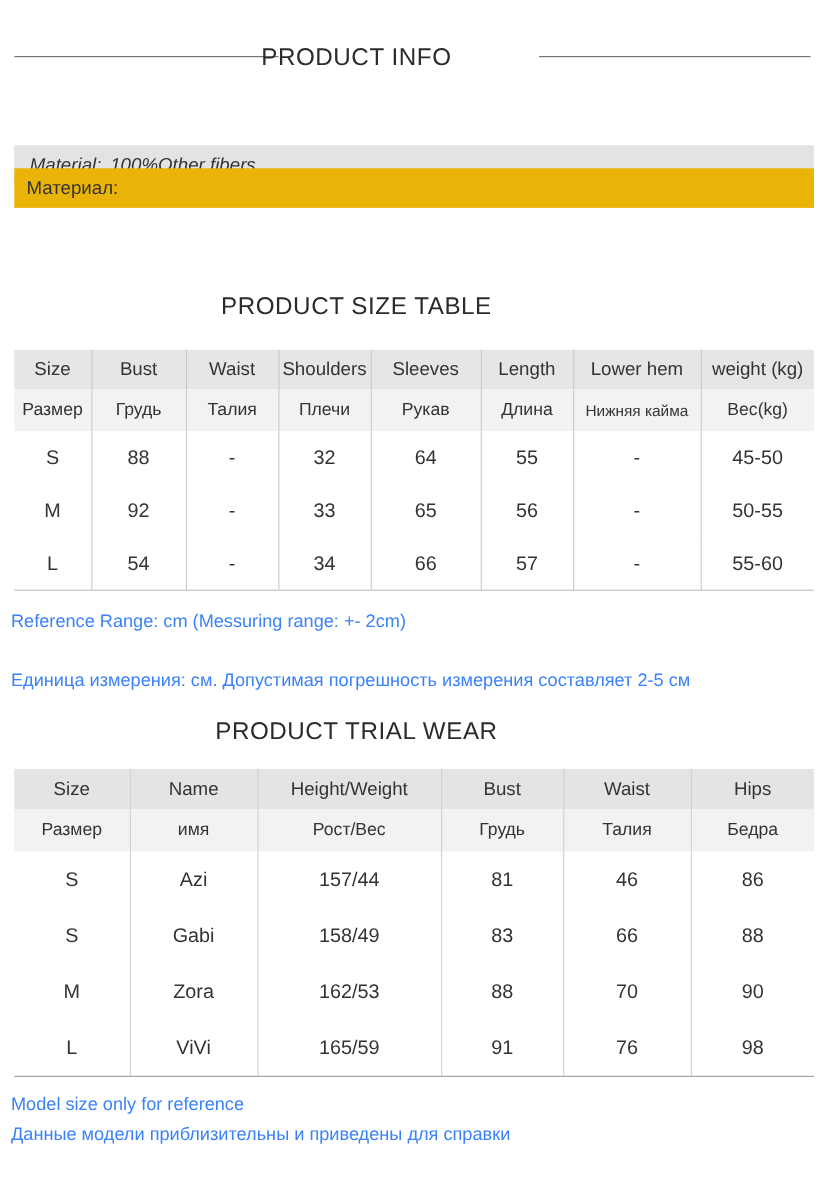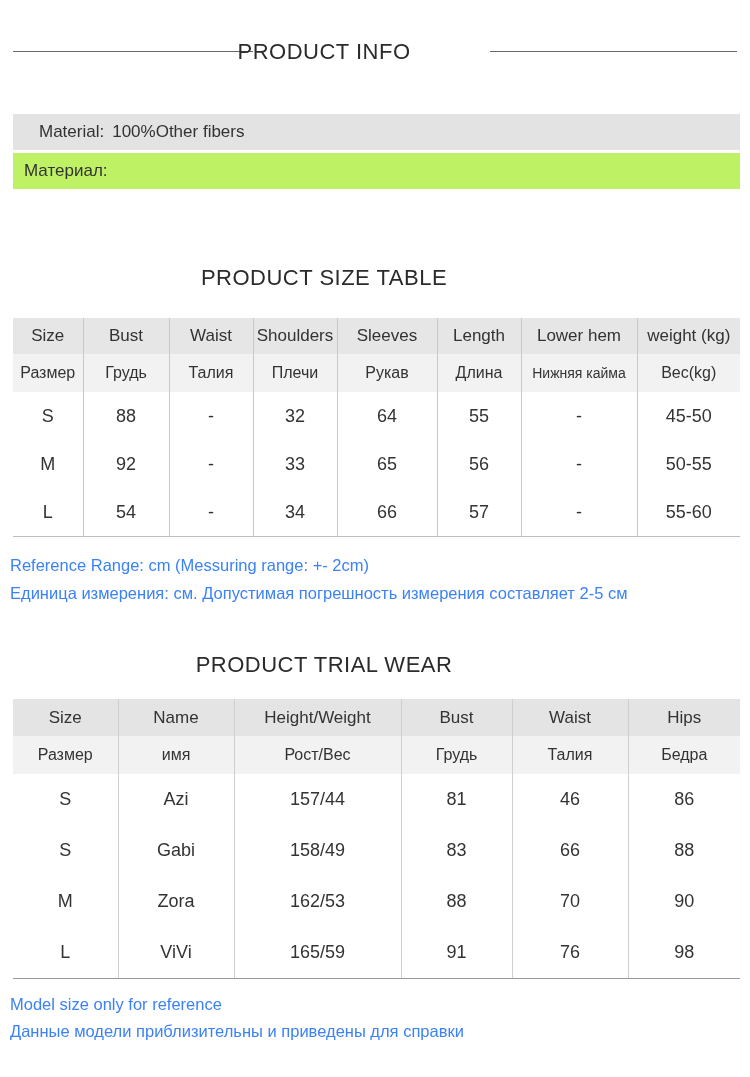--- a/index.html
+++ b/index.html
@@ -5,22 +5,22 @@
   html, body { margin: 0; padding: 0; background: #ffffff; }
   body { width: 750px; height: 1077px; position: relative; overflow: hidden;
          font-family: "Liberation Sans", "DejaVu Sans", sans-serif; color: #333; }
 
   .section-title { position: absolute; left: 0; width: 648px; text-align: center;
                    font-size: 22px; letter-spacing: 0.5px; color: #2b2b2b; }
   .title-rule { position: absolute; height: 1px; background: #6a6a6a; top: 51px; }
 
   .info-row { position: absolute; left: 13px; width: 727px; height: 36px;
               font-size: 17px; color: #333; display: flex; align-items: center; box-sizing: border-box; }
-  .info-row.r1 { top: 114px; background: #e3e3e3; padding-left: 26px; }
-  .info-row.r2 { top: 153px; background: #bef264; padding-left: 11px; }
+  .info-row.r1 { top: 132px; background: #e3e3e3; padding-left: 14px; font-style: italic; }
+  .info-row.r2 { top: 153px; background: #eab308; padding-left: 11px; }
   .info-row .lbl { margin-right: 8px; }
 
   table { border-collapse: collapse; position: absolute; table-layout: fixed; }
   td { text-align: center; padding: 0; color: #333; }
 
   
   #size-table { left: 13px; top: 318px; width: 727px; }
   #size-table tr.hdr-en td { background: #e6e6e6; height: 36px; font-size: 17px; }
   #size-table tr.hdr-ru td { background: #f2f2f2; height: 38px; font-size: 16px; }
   #size-table tr.hdr-ru td.two-line { font-size: 14px; line-height: 15px; }
@@ -114,21 +114,21 @@
     <td>34</td>
     <td>66</td>
     <td>57</td>
     <td>-</td>
     <td>55-60</td>
   </tr>
 </tbody>
   </table>
 
 <div class="note" style="top:556px;">Reference Range: cm (Messuring range: +- 2cm)</div>
-<div class="note" style="top:584px;">Единица измерения: см. Допустимая погрешность измерения составляет 2-5 см</div>
+<div class="note" style="top:610px;">Единица измерения: см. Допустимая погрешность измерения составляет 2-5 см</div>
 
 <div class="section-title" style="top:652px;">PRODUCT TRIAL WEAR</div>
 
 <table id="trial-table">
   <colgroup>
     <col style="width:105px">
       <col style="width:116px">
       <col style="width:167px">
     <col style="width:111px">
       <col style="width:116px">

